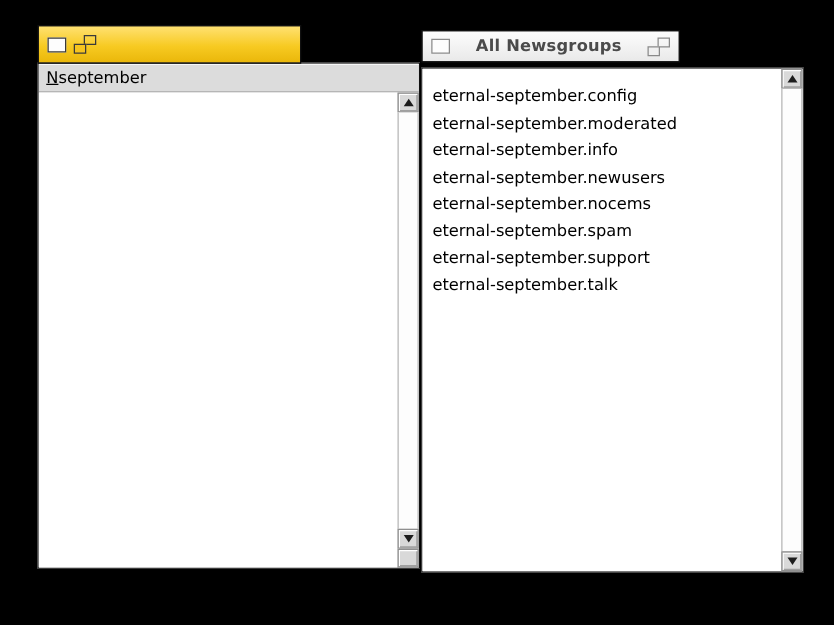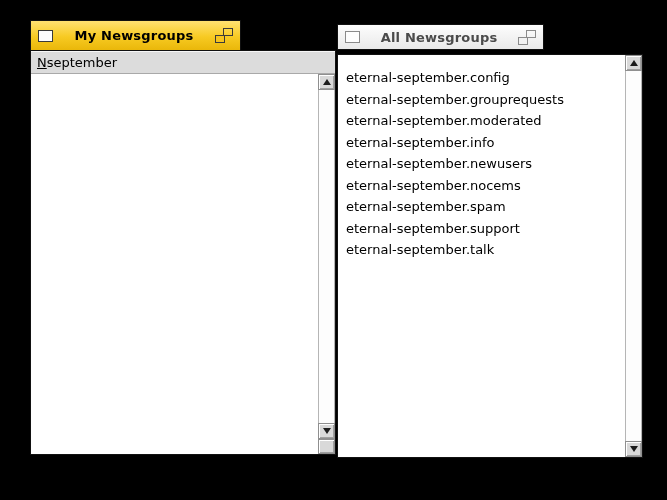--- a/index.html
+++ b/index.html
@@ -66,21 +66,20 @@
        box-sizing:border-box;}
 </style>
 </head>
 <body>
 
 <div class="desktop">
 
   <div>
     <div class="tab active" id="my-tab">
       <div class="iconify-btn"></div>
-      <div class="tab-title">My Newsgroups</div>
       <div class="resize-btn">
         <div class="back"></div>
         <div class="front"></div>
       </div>
     </div>
 
     <div class="window-body" id="my-body">
       <div class="menubar">
         <div class="menu-item">
           <span class="accel">N</span>
@@ -109,21 +108,20 @@
       <div class="tab-title">All Newsgroups</div>
       <div class="resize-btn">
         <div class="back"></div>
         <div class="front"></div>
       </div>
     </div>
 
     <div class="window-body" id="all-body">
       <div class="list-area" id="all-list">
           <div class="list-item">eternal-september.config</div>
-          <div class="list-item">eternal-september.grouprequests</div>
           <div class="list-item">eternal-september.moderated</div>
           <div class="list-item">eternal-september.info</div>
           <div class="list-item">eternal-september.newusers</div>
           <div class="list-item">eternal-september.nocems</div>
           <div class="list-item">eternal-september.spam</div>
           <div class="list-item">eternal-september.support</div>
           <div class="list-item">eternal-september.talk</div>
         </div>
 
       <div class="scrollbar" id="all-sb">

